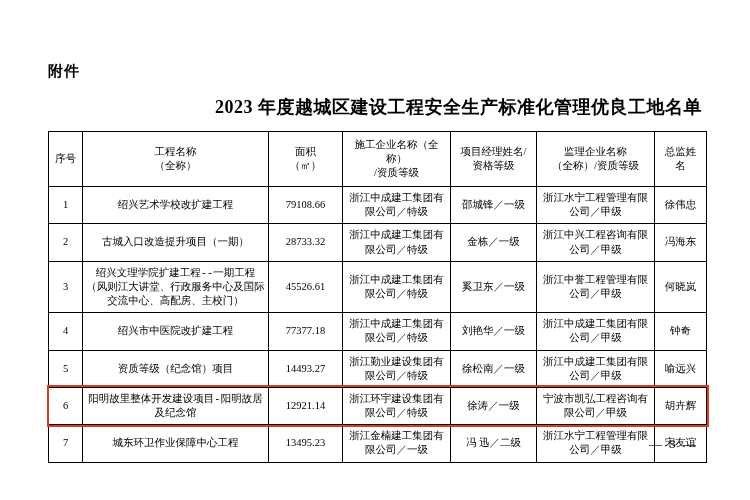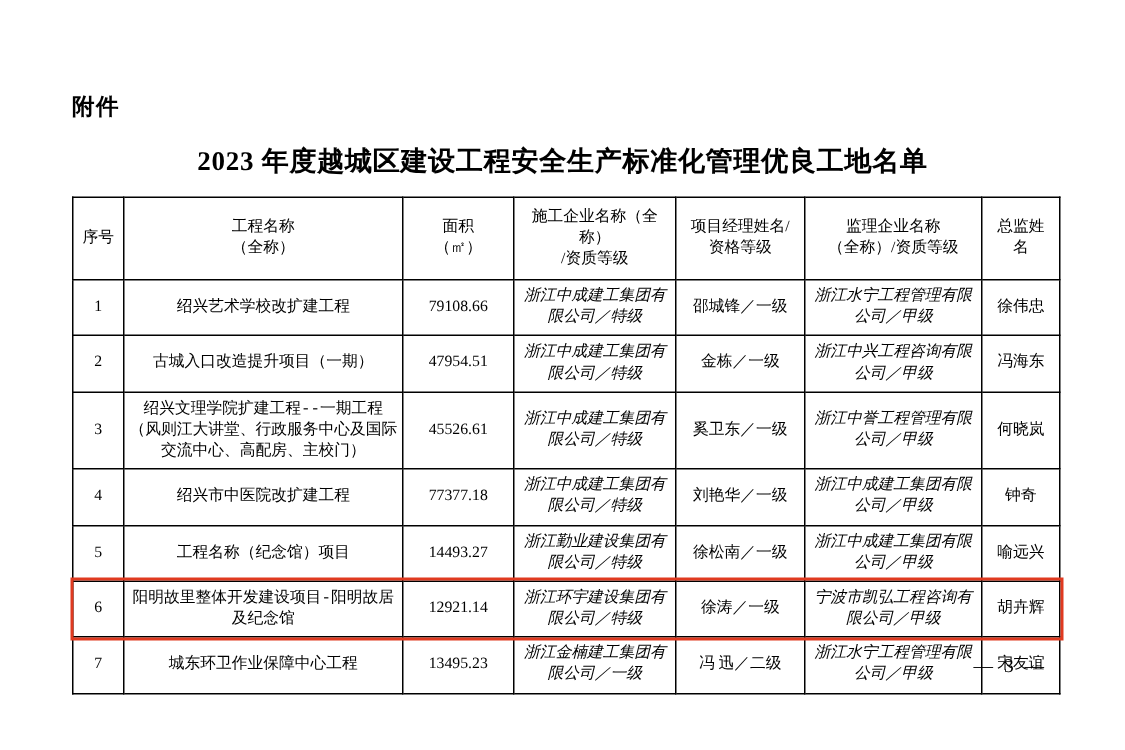--- a/index.html
+++ b/index.html
@@ -21,21 +21,21 @@
     box-sizing: border-box;
     padding: 48px 48px 0 48px;
   }
   .attachment-label {
     font-size: 15px;
     font-weight: bold;
     letter-spacing: 1px;
     margin: 14px 0 6px 0;
   }
   .doc-title {
-    text-align: center;
+    text-align: right;
     font-size: 18px;
     font-weight: bold;
     letter-spacing: 0.5px;
     margin: 14px 0 12px 0;
   }
   table.main-table {
     border-collapse: collapse;
     width: 658px;
     margin: 0 auto;
     table-layout: fixed;
@@ -55,21 +55,20 @@
     height: 46px;
   }
   td.cell-name {
     text-align: left;
     padding-left: 6px;
     font-family: Liberation Mono, monospace;
   }
   td.cell-left {
     text-align: left;
     padding-left: 6px;
-    font-style: italic;
   }
   .row-highlight td {
     position: relative;
   }
   .highlight-box {
     position: absolute;
     border: 2px solid #e03a20;
     pointer-events: none;
     box-sizing: border-box;
   }
@@ -144,21 +143,21 @@
         <td class="cell-name">绍兴艺术学校改扩建工程</td>
         <td>79108.66</td>
         <td class="cell-left">浙江中成建工集团有限公司／特级</td>
         <td>邵城锋／一级</td>
         <td class="cell-left">浙江水宁工程管理有限公司／甲级</td>
         <td>徐伟忠</td>
       </tr>
       <tr>
         <td>2</td>
         <td class="cell-name">古城入口改造提升项目（一期）</td>
-        <td>47954.51</td>
+        <td>28733.32</td>
         <td class="cell-left">浙江中成建工集团有限公司／特级</td>
         <td>金栋／一级</td>
         <td class="cell-left">浙江中兴工程咨询有限公司／甲级</td>
         <td>冯海东</td>
       </tr>
       <tr>
         <td>3</td>
         <td class="cell-name">绍兴文理学院扩建工程--一期工程（风则江大讲堂、行政服务中心及国际交流中心、高配房、主校门）</td>
         <td>45526.61</td>
         <td class="cell-left">浙江中成建工集团有限公司／特级</td>
@@ -170,21 +169,21 @@
         <td>4</td>
         <td class="cell-name">绍兴市中医院改扩建工程</td>
         <td>77377.18</td>
         <td class="cell-left">浙江中成建工集团有限公司／特级</td>
         <td>刘艳华／一级</td>
         <td class="cell-left">浙江中成建工集团有限公司／甲级</td>
         <td>钟奇</td>
       </tr>
       <tr>
         <td>5</td>
-        <td class="cell-name">工程名称（纪念馆）项目</td>
+        <td class="cell-name">资质等级（纪念馆）项目</td>
         <td>14493.27</td>
         <td class="cell-left">浙江勤业建设集团有限公司／特级</td>
         <td>徐松南／一级</td>
         <td class="cell-left">浙江中成建工集团有限公司／甲级</td>
         <td>喻远兴</td>
       </tr>
       <tr class="row-highlight">
         <td>6</td>
         <td class="cell-name">阳明故里整体开发建设项目-阳明故居及纪念馆</td>
         <td>12921.14</td>

